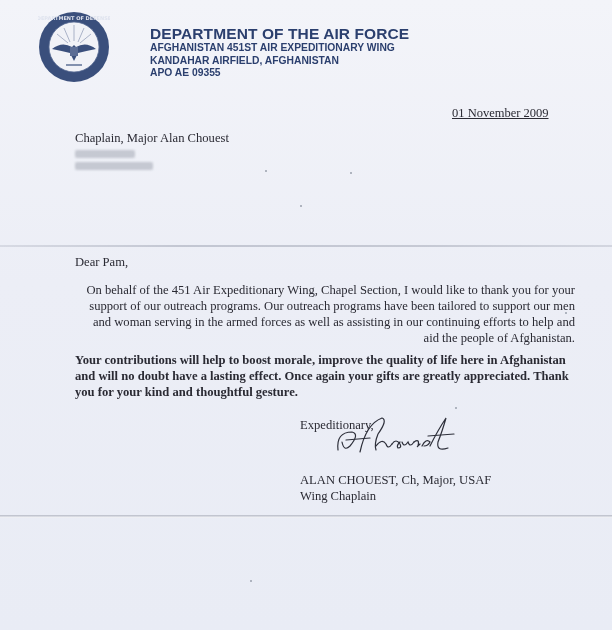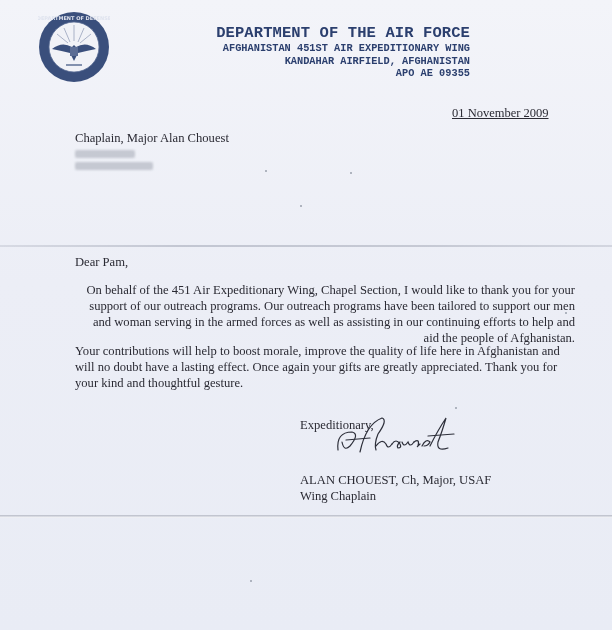--- a/index.html
+++ b/index.html
@@ -18,37 +18,37 @@
     position: absolute; left: 0; width: 612px; height: 2px;
     background: linear-gradient(90deg, rgba(150,155,170,0.25), rgba(160,165,180,0.55) 30%, rgba(150,155,170,0.45) 70%, rgba(150,155,170,0.3));
   }
   .fold.f1 { top: 245px; }
   .fold.f2 { top: 515px; height: 3px; background: linear-gradient(180deg, rgba(140,145,160,0.55), rgba(255,255,255,0.7)); }
 
   .seal {
     position: absolute; left: 38px; top: 11px; width: 72px; height: 72px;
   }
   .letterhead {
-    position: absolute; left: 150px; top: 25px; width: 320px; text-align: right;
-    font-family: Liberation Mono, monospace; font-weight: bold; color: #2b3f6e;
+    position: absolute; left: 150px; top: 25px; width: 320px; text-align: left;
+    font-family: Liberation Sans, sans-serif; font-weight: bold; color: #2b3f6e;
   }
   .lh-title { font-size: 15.5px; line-height: 17px; letter-spacing: 0.1px; }
   .lh-sub { font-size: 10.3px; line-height: 12.5px; }
 
   .date { position: absolute; left: 452px; top: 106px; font-size: 12.5px; text-decoration: underline; }
   .text { font-size: 12.6px; line-height: 16px; position: absolute; margin-top: 13px; }
   .sender { left: 75px; top: 117px; }
   .blur-line {
     display: block; height: 8px; margin: 4px 0 4px 0;
     background: rgba(120,125,140,0.35); filter: blur(1.2px); border-radius: 2px;
   }
   .recipient { left: 75px; top: 167px; }
   .salutation { left: 75px; top: 241px; }
   .para1 { left: 75px; top: 269px; width: 500px; text-align: right; }
-  .para2 { left: 75px; top: 330px; width: 500px; }
+  .para2 { left: 75px; top: 339px; width: 500px; font-weight: bold; }
   .closing { left: 300px; top: 404px; }
   .signature { position: absolute; left: 330px; top: 412px; width: 130px; height: 50px; }
   .sigblock { left: 300px; top: 459px; }
   .speck { position: absolute; width: 2px; height: 2px; background: #9aa0ad; border-radius: 1px; }
 </style>
 </head>
 <body>
 
 <div class="page">
   <div class="fold f1"></div>

